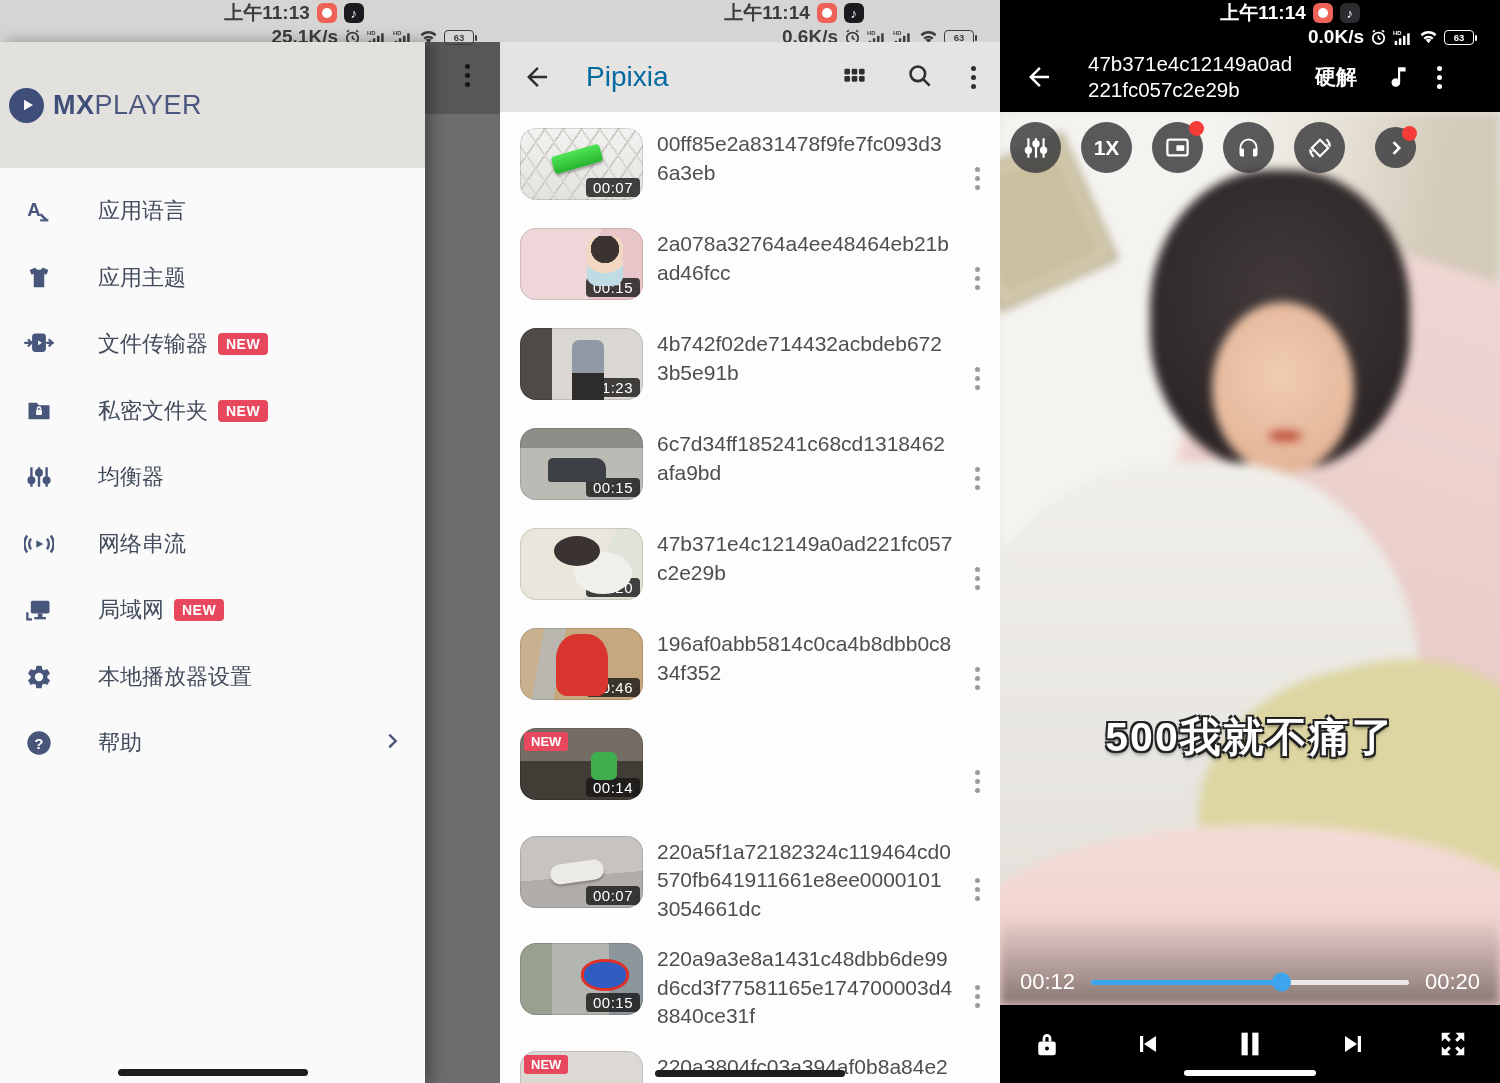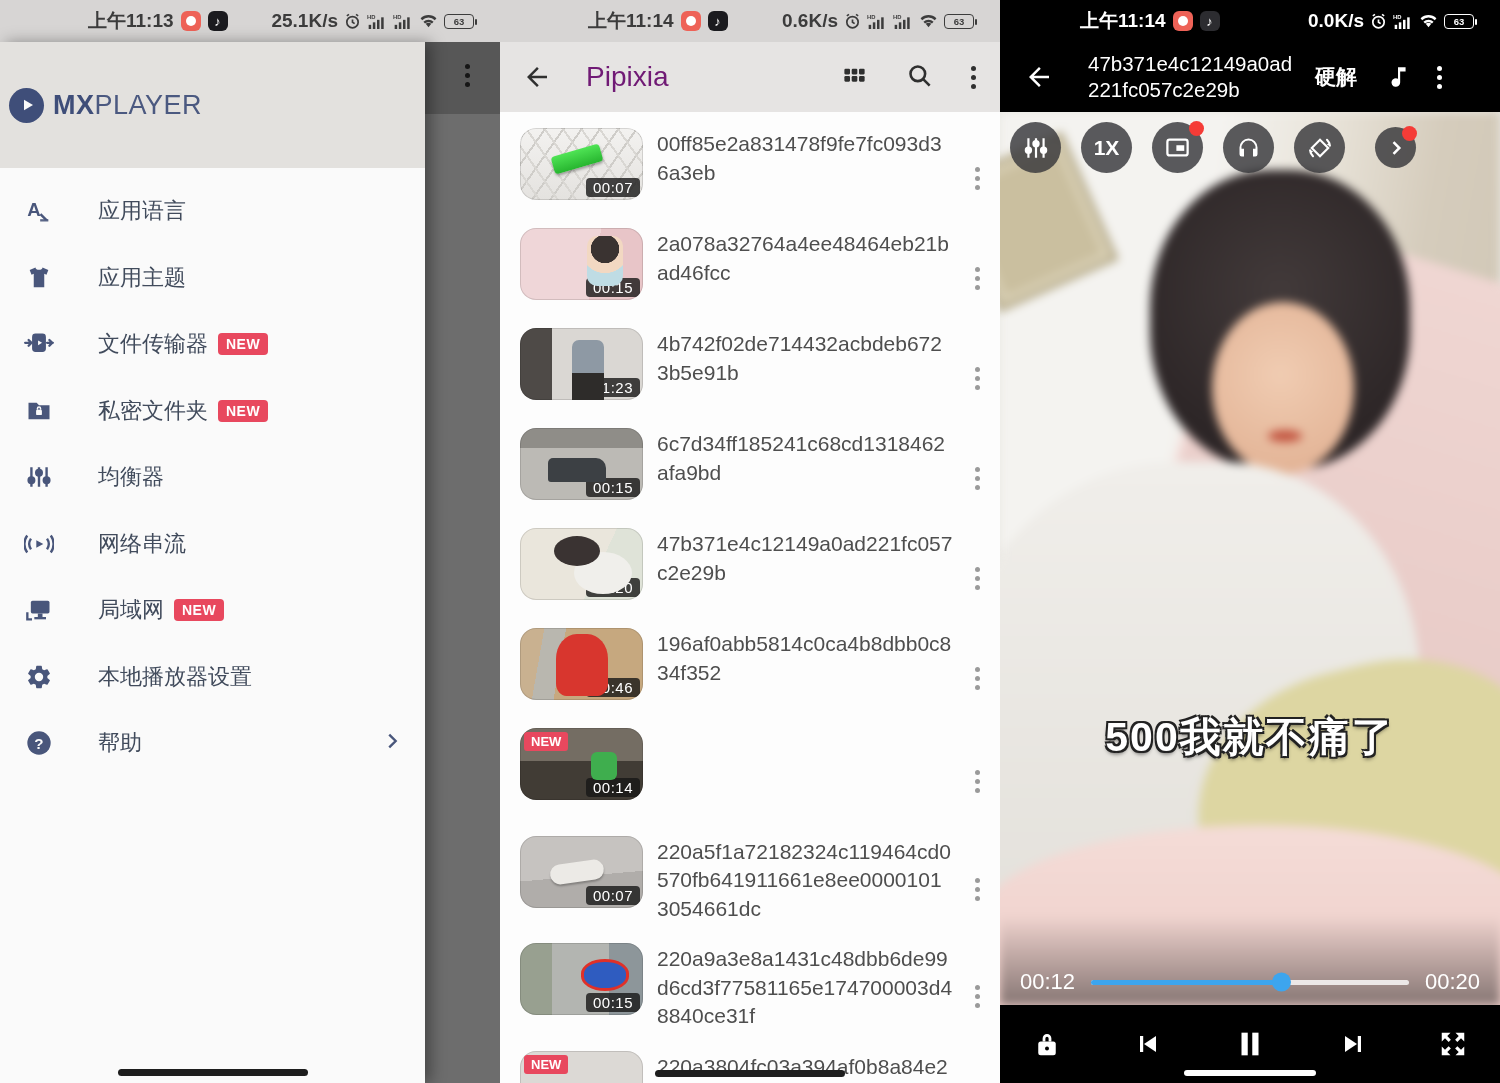--- a/index.html
+++ b/index.html
@@ -1,21 +1,21 @@
 <!DOCTYPE html>
 <html><head>
 <meta charset="utf-8">
 <style>
   html,body{margin:0;padding:0;background:#000;}
   *{box-sizing:border-box;font-family:"Liberation Sans",sans-serif;}
   #screen{position:relative;width:1500px;height:1083px;overflow:hidden;background:#fff;}
 
   
   .statusbar{position:absolute;top:0;left:0;width:500px;height:42px;display:flex;align-items:center;
-    font-size:19px;font-weight:bold;}
+    font-size:19px;font-weight:bold;flex-direction:column;}
   .statusbar.light{background:#d7d5d4;color:#3c3c3c;}
   .statusbar.dark{background:#000;color:#fff;}
   .sb-left{display:flex;align-items:center;gap:7px;margin-left:88px;}
   .sb-right{display:flex;align-items:center;gap:6px;margin-left:auto;margin-right:26px;}
   .rec-chip{width:20px;height:20px;border-radius:6px;background:#ee6257;display:flex;align-items:center;justify-content:center;}
   .rec-chip i{width:10px;height:10px;border-radius:50%;background:#fff;}
   .tt-chip{width:20px;height:20px;border-radius:6px;background:#1b1b1f;color:#fff;font-size:13px;
     display:flex;align-items:center;justify-content:center;font-weight:bold;}
   .statusbar.dark .tt-chip{background:#2c2c30;}
   .sb-ico{display:inline-flex;}
@@ -44,21 +44,21 @@
   .mi-badge{margin-left:10px;background:#e8485e;color:#fff;font-size:14px;font-weight:bold;
     padding:3px 8px;border-radius:4px;letter-spacing:.5px;}
   .mi-chevron{margin-left:auto;color:#49567b;}
   .home-bar{position:absolute;bottom:7px;left:50%;transform:translateX(-50%);width:190px;height:7px;border-radius:4px;background:#1d1d1d;}
 
   
   #panel-mid{position:absolute;left:500px;top:0;width:500px;height:1083px;background:#fdfdfd;overflow:hidden;}
   .mid-header{position:absolute;top:42px;left:0;width:500px;height:70px;background:#e6e4e3;
     display:flex;align-items:center;color:#2f2f2f;}
   .mh-back{margin-left:22px;display:flex;}
-  .mh-title{margin-left:34px;font-size:28px;color:#701a75;text-align:right;}
+  .mh-title{margin-left:34px;font-size:28px;color:#0369a1;text-align:right;}
   .mh-icons{margin-left:auto;display:flex;align-items:center;gap:38px;margin-right:24px;}
   .file-list{position:absolute;top:112px;left:0;width:500px;padding:16px 0 0 20px;}
   .file-row{display:flex;align-items:flex-start;height:100px;}
   .file-row.tall{height:107.5px;}
   .thumb{position:relative;width:123px;height:72px;border-radius:16px;flex:0 0 123px;overflow:hidden;
     box-shadow:inset 0 0 0 1px rgba(0,0,0,.12);}
   .dur{position:absolute;right:3px;bottom:3px;background:rgba(22,22,22,.8);color:#fff;font-size:15px;
     padding:1px 7px;border-radius:4px;letter-spacing:.5px;}
   .thumb-new{position:absolute;left:4px;top:4px;background:#e8485e;color:#fff;font-size:13px;font-weight:bold;
     padding:2px 7px;border-radius:3px;}

